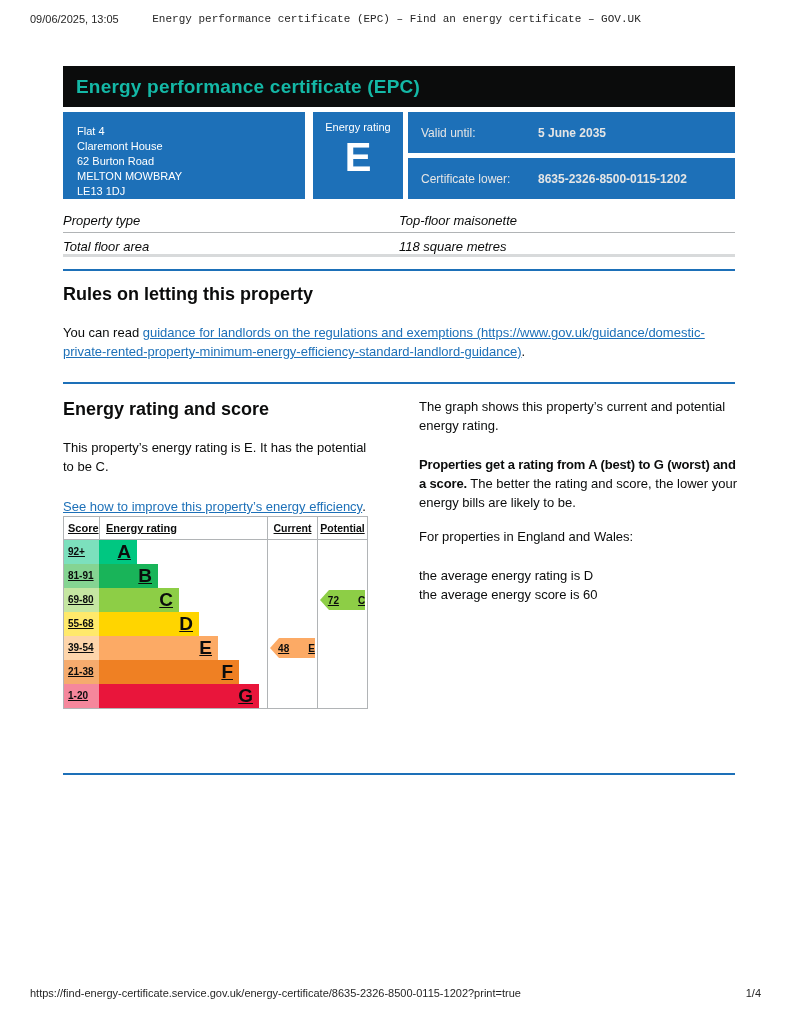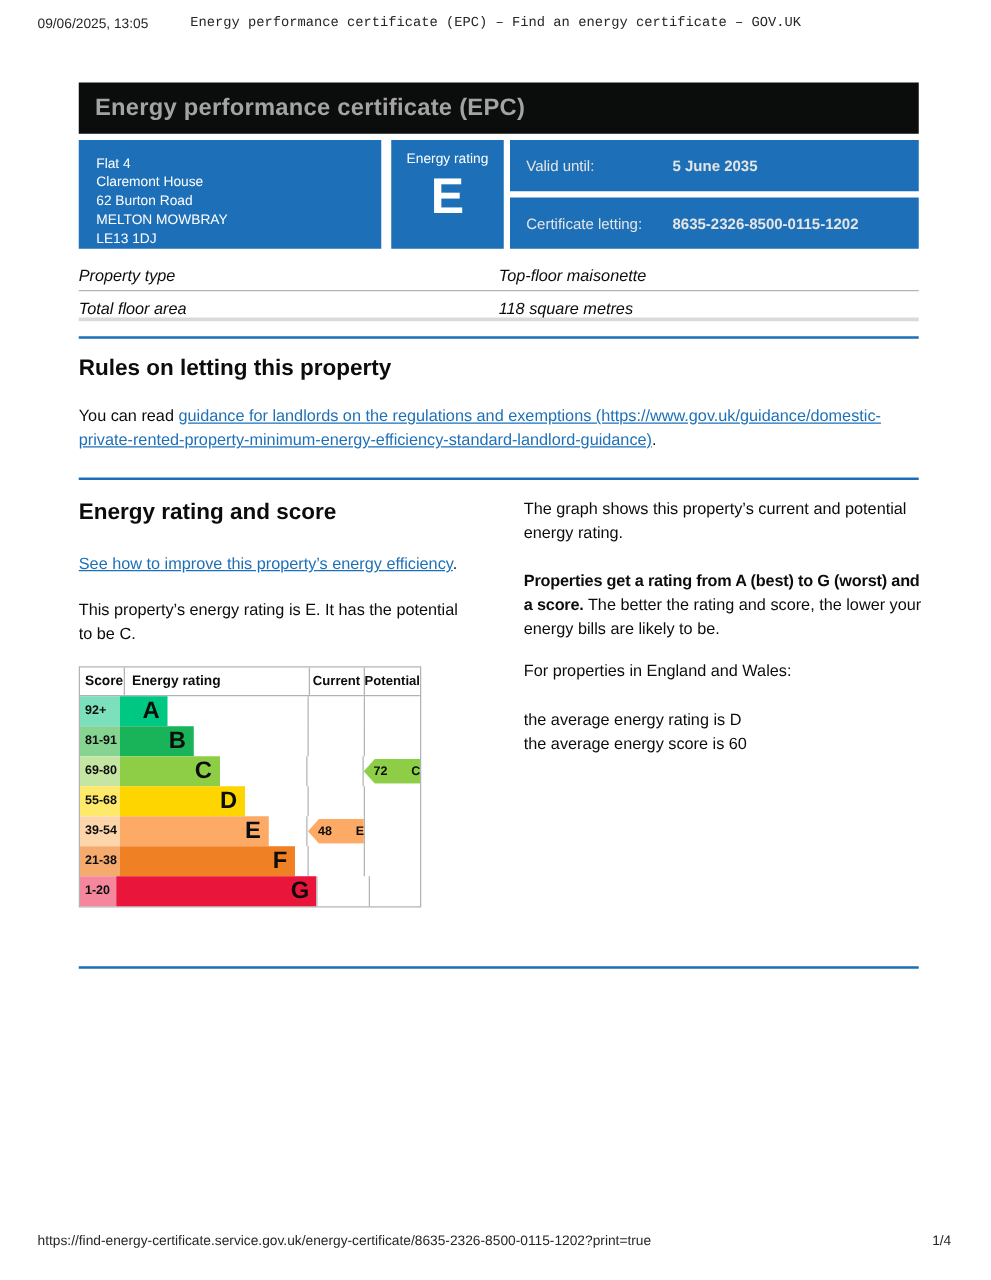--- a/index.html
+++ b/index.html
@@ -14,21 +14,21 @@
   .print-meta { position:absolute; top:13px; left:0; width:100%; font-size:11px; color:#262626; }
   .pm-date  { position:absolute; left:30px; top:0; }
   .pm-title { width:100%; text-align:center;font-family:Liberation Mono, monospace; }
   .print-footer { position:absolute; top:987px; left:0; width:100%; font-size:11px; color:#262626; }
   .pf-url  { position:absolute; left:30px; top:0; }
   .pf-page { position:absolute; right:32px; top:0; }
 
   .content { position:absolute; left:63px; top:66px; width:672px; }
 
   .banner {
-    background:var(--banner-black,#0b0c0c); color:#a3a3a3; height:41px;
+    background:var(--banner-black,#0b0c0c); color:#14b8a6; height:41px;
     display:flex; align-items:center; padding-left:13px;
     font-size:19px; font-weight:bold; letter-spacing:0.2px;
   }
 
   .summary-row { display:flex; margin-top:5px; height:87px; }
   .addr-box {
     width:242px; background:var(--blue,#1d70b8); color:#fff;
     padding:12px 14px; font-size:11px; line-height:15px;
   }
   .rating-box {
@@ -64,21 +64,21 @@
   .left-col h2 { margin-top:0; }
   .left-col .intro { margin-top:18px; }
   .left-col .improve { margin-top:21px; }
   .right-col { position:absolute; left:356px; top:-2px; width:318px; font-size:13px; line-height:19px; }
   .right-col .rp2 { margin-top:20px; }
   .right-col .rp2 b { letter-spacing:-0.15px; }
   .right-col .rp3 { margin-top:15px; }
   .right-col .rp4 { margin-top:20px; }
 
   
-  .chart { width:274px; margin-top:17px; border:1px solid #b1b4b6; background:#fff; }
+  .chart { width:305px; border:1px solid #b1b4b6; background:#fff;text-decoration:underline; }
   .chart-header { display:flex; height:23px; border-bottom:1px solid #b1b4b6; font-weight:bold; font-size:11px; align-items:center; }
   .hc { height:100%; display:flex; align-items:center; }
   .h-score { width:35px; padding-left:4px; }
   .h-rating { width:168px; padding-left:6px; border-left:1px solid #b1b4b6; }
   .h-current { width:50px; justify-content:center; border-left:1px solid #b1b4b6; font-size:10.5px; }
   .h-potential { width:50px; justify-content:center; border-left:1px solid #b1b4b6; font-size:10.5px; }
   .chart-row { display:flex; height:24px; }
   .score-cell { width:35px; font-size:10px; font-weight:bold; line-height:24px; padding-left:4px; }
   .rating-cell { width:168px; }
   .band-bar {
@@ -120,21 +120,21 @@
       <div class="rating-box">
         <div class="lbl">Energy rating</div>
         <div class="big">E</div>
       </div>
       <div class="meta-col">
         <div class="meta-box">
           <span class="meta-label">Valid until:</span>
           <span class="meta-value">5 June 2035</span>
         </div>
         <div class="meta-box">
-          <span class="meta-label">Certificate letting:</span>
+          <span class="meta-label">Certificate lower:</span>
           <span class="meta-value">8635-2326-8500-0115-1202</span>
         </div>
       </div>
     </div>
 
     <div class="prop-table">
       <div class="prop-row">
         <div class="pl">Property type</div>
         <div>Top-floor maisonette</div>
       </div>
@@ -147,22 +147,22 @@
     <hr class="rule">
 
     <h2>Rules on letting this property</h2>
     <p class="body p2"><span>You can read </span><a class="link">guidance for landlords on the regulations and exemptions (https://www.gov.uk/guidance/domestic-private-rented-property-minimum-energy-efficiency-standard-landlord-guidance)</a><span>.</span></p>
 
     <hr class="rule r2">
 
     <div class="two-col">
       <div class="left-col">
         <h2>Energy rating and score</h2>
+        <p class="body intro">This property’s energy rating is E. It has the potential to be C.</p>
         <p class="body improve"><a class="link">See how to improve this property’s energy efficiency</a><span>.</span></p>
-        <p class="body intro">This property’s energy rating is E. It has the potential to be C.</p>
 
         <div class="chart">
           <div class="chart-header">
             <div class="hc h-score">Score</div>
             <div class="hc h-rating">Energy rating</div>
             <div class="hc h-current">Current</div>
             <div class="hc h-potential">Potential</div>
           </div>
           <div id="chart-body">
               <div class="chart-row">

